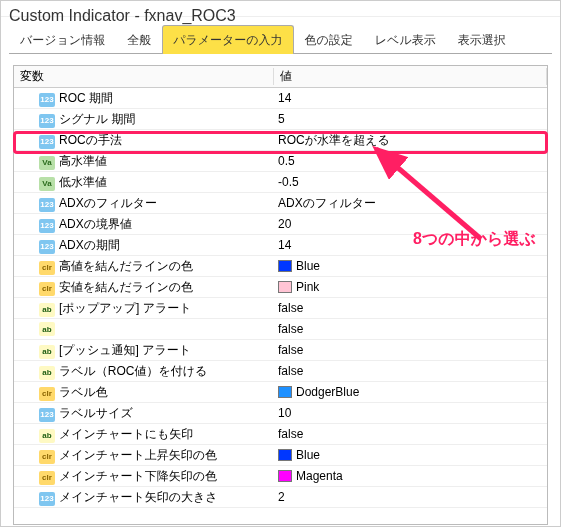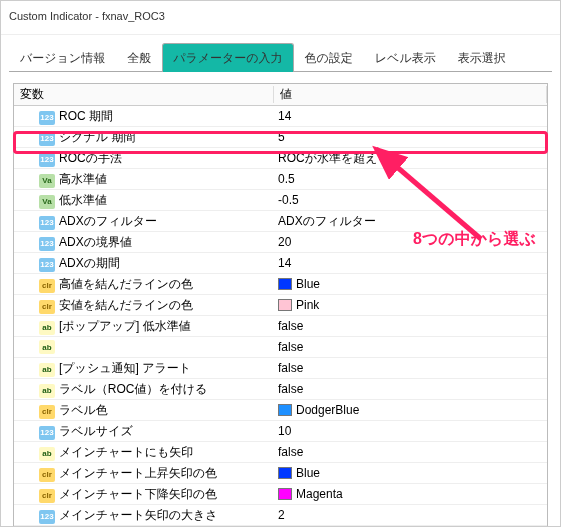--- a/index.html
+++ b/index.html
@@ -8,26 +8,26 @@
     font-size: 12px;
     background: #fff;
     color: #000;
     width: 561px;
     height: 527px;
     overflow: hidden;
     border: 1px solid #ccc;
     position: relative;
   }
   .titlebar {
-    height: 34px;
+    height: 16px;
     line-height: 30px;
     padding: 0 8px;
     background: #fff;
     color: #333;
-    font-size: 11px;
+    font-size: 16px;
     border-bottom: 1px solid #eee;
   }
   .tabs {
     display: flex;
     padding: 8px 8px 0 8px;
     gap: 0;
   }
   .tab {
     padding: 6px 10px 5px 10px;
     font-size: 12px;
@@ -36,21 +36,21 @@
     cursor: pointer;
     color: #333;
     background: #fff;
   }
   .tab.active {
     border-color: #aaa;
     border-top-left-radius: 3px;
     border-top-right-radius: 3px;
     position: relative;
     z-index: 2;
-    background: #14b8a6;
+    background: #fde047;
   }
   .tabline {
     margin: 0 8px;
     border-bottom: 1px solid #aaa;
     position: relative;
     top: -1px;
     z-index: 1;
   }
   .panel {
     margin: 10px 12px 10px 12px;
@@ -248,21 +248,21 @@
           <span>安値を結んだラインの色</span>
         </div>
         <div class="col-val">
           <span class="swatch" style="background: rgb(255, 196, 212);"></span>
           <span>Pink</span>
         </div>
       </div>
       <div class="row">
         <div class="col-var">
           <span class="icon icon-bool">ab</span>
-          <span>[ポップアップ] 低水準値</span>
+          <span>[ポップアップ] アラート</span>
         </div>
         <div class="col-val">
           <span>false</span>
         </div>
       </div>
       <div class="row">
         <div class="col-var">
           <span class="icon icon-bool">ab</span>
         </div>
         <div class="col-val">

